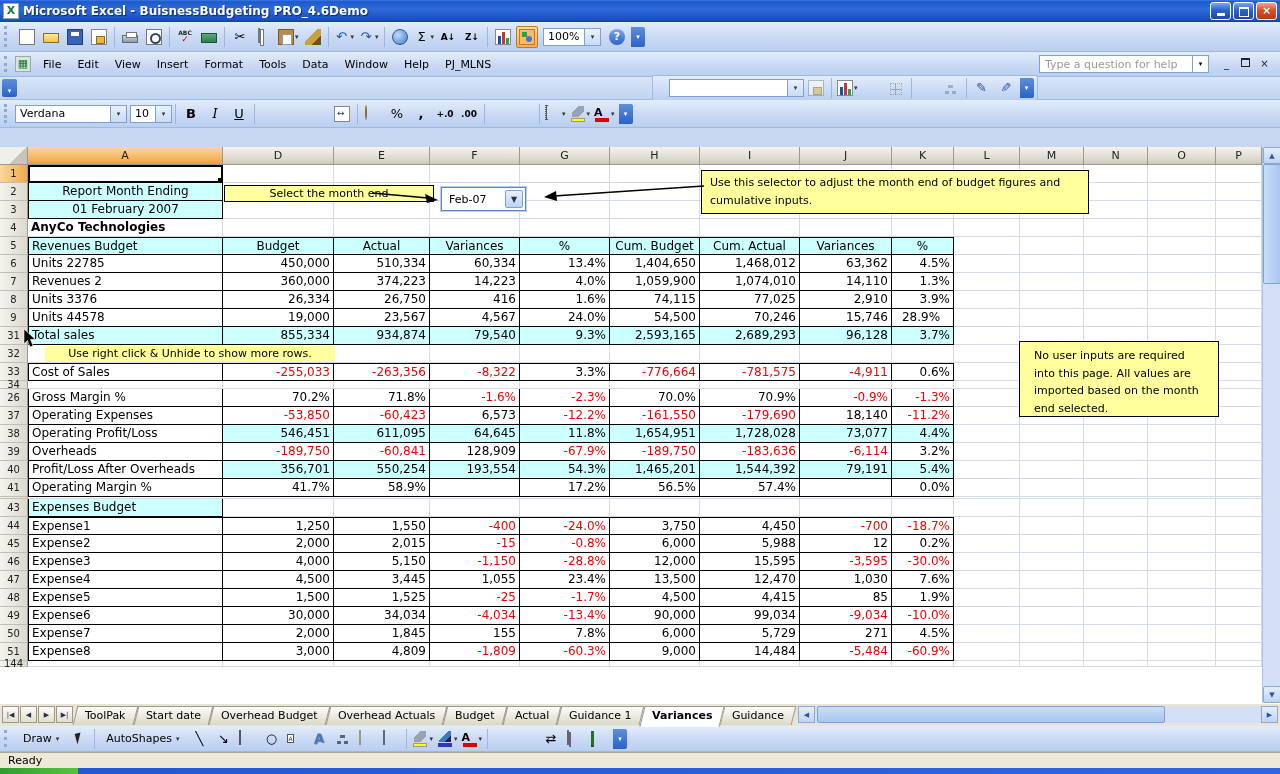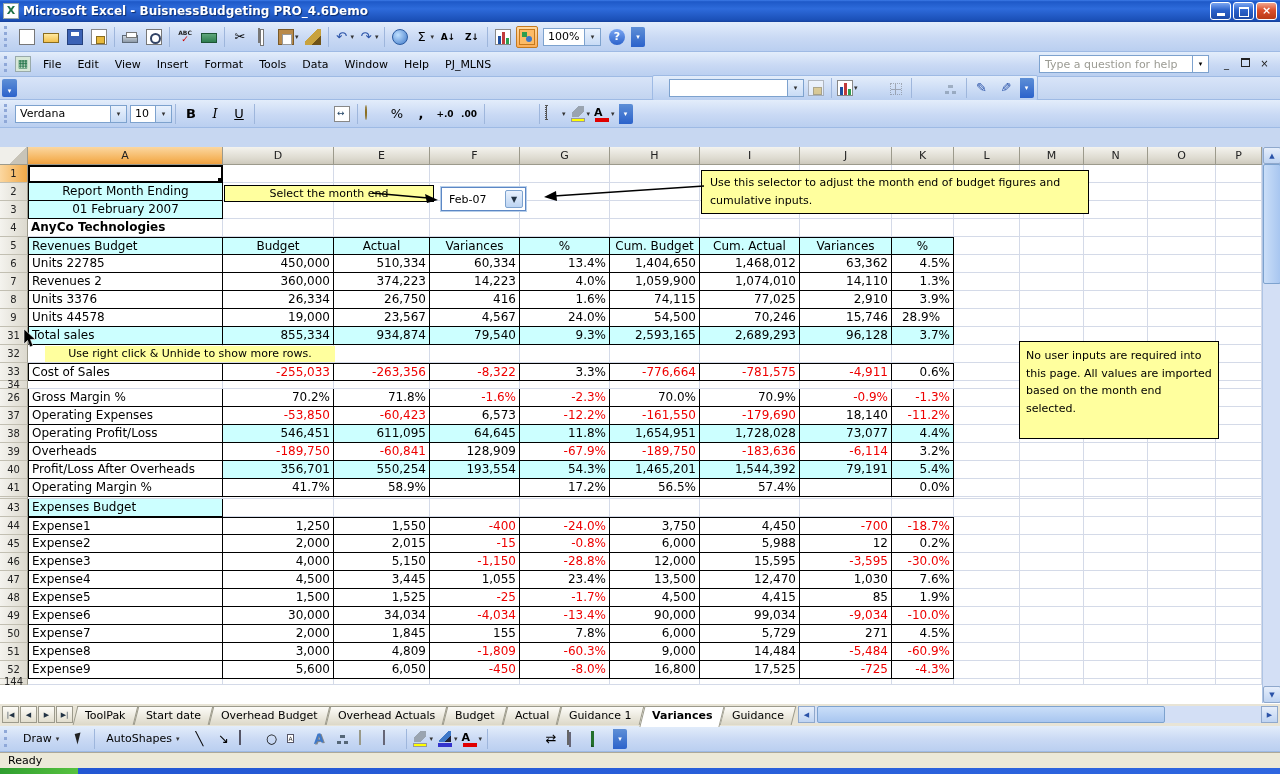--- a/index.html
+++ b/index.html
@@ -948,58 +948,41 @@
           <div class="c tb num" style="width: 90px;">9,000</div>
           <div class="c tb num" style="width: 100px;">14,484</div>
           <div class="c tb num red" style="width: 92px;">-5,484</div>
           <div class="c tb num red" style="width: 62px;">-60.9%</div>
           <div class="c gl" style="width: 66px;"></div>
           <div class="c gl" style="width: 64px;"></div>
           <div class="c gl" style="width: 64px;"></div>
           <div class="c gl" style="width: 68px;"></div>
           <div class="c gl" style="width: 46px;"></div>
         </div>
-        <div class="grow">
-          <div class="rn">52</div>
-          <div class="c lc tb bl lbl">Expense9</div>
-          <div class="c tb num" style="width: 111px;">5,600</div>
-          <div class="c tb num" style="width: 96px;">6,050</div>
-          <div class="c tb num red" style="width: 90px;">-450</div>
-          <div class="c tb num red" style="width: 90px;">-8.0%</div>
-          <div class="c tb num" style="width: 90px;">16,800</div>
-          <div class="c tb num" style="width: 100px;">17,525</div>
-          <div class="c tb num red" style="width: 92px;">-725</div>
-          <div class="c tb num red" style="width: 62px;">-4.3%</div>
-          <div class="c gl" style="width: 66px;"></div>
-          <div class="c gl" style="width: 64px;"></div>
-          <div class="c gl" style="width: 64px;"></div>
-          <div class="c gl" style="width: 68px;"></div>
-          <div class="c gl" style="width: 46px;"></div>
-        </div>
         <div class="grow" style="height: 6px;">
           <div class="rn">144</div>
           <div class="c lc gl"></div>
           <div class="c gl" style="width: 111px;"></div>
           <div class="c gl" style="width: 96px;"></div>
           <div class="c gl" style="width: 90px;"></div>
           <div class="c gl" style="width: 90px;"></div>
           <div class="c gl" style="width: 90px;"></div>
           <div class="c gl" style="width: 100px;"></div>
           <div class="c gl" style="width: 92px;"></div>
           <div class="c gl" style="width: 62px;"></div>
           <div class="c gl" style="width: 66px;"></div>
           <div class="c gl" style="width: 64px;"></div>
           <div class="c gl" style="width: 64px;"></div>
           <div class="c gl" style="width: 68px;"></div>
           <div class="c gl" style="width: 46px;"></div>
         </div>
         <div class="note" style="left:224px;top:20px;width:210px;height:17px;text-align:center;line-height:16px;">Select the month end</div>
         <div class="note" style="left:701px;top:5px;width:388px;height:44px;padding:3px 8px;line-height:1.6;">Use this selector to adjust the month end of budget figures and cumulative inputs.</div>
         <div class="note" style="left:45px;top:181px;width:290px;height:16px;text-align:center;line-height:15px;border:none;">Use right click &amp; Unhide to show more rows.</div>
-        <div class="note" style="left:1019px;top:176px;width:200px;height:98px;padding:5px 6px;line-height:1.6;">No user inputs are required into this page. All values are imported based on the month end selected.</div>
+        <div class="note" style="left:1019px;top:176px;width:200px;height:76px;padding:5px 14px;line-height:1.6;">No user inputs are required into this page. All values are imported based on the month end selected.</div>
         <div class="mcombo">
           <span class="val">Feb-07</span>
           <span class="btn">▼</span>
         </div>
         <svg class="arrowsvg" width="1262" height="538">
           <line x1="372" y1="28" x2="428" y2="33" stroke="#000" stroke-width="1.5"></line>
           <polygon points="438,35 425,29 427,38" fill="#000"></polygon>
           <line x1="704" y1="21" x2="554" y2="31" stroke="#000" stroke-width="1.5"></line>
           <polygon points="544,32 556,26 557,36" fill="#000"></polygon>
           <path d="M24,164 l0,15 3.5,-3.5 2.5,6.5 3,-1.2 -2.5,-6.3 5,0 z" fill="#000" stroke="#fff" stroke-width="0.6"></path>

